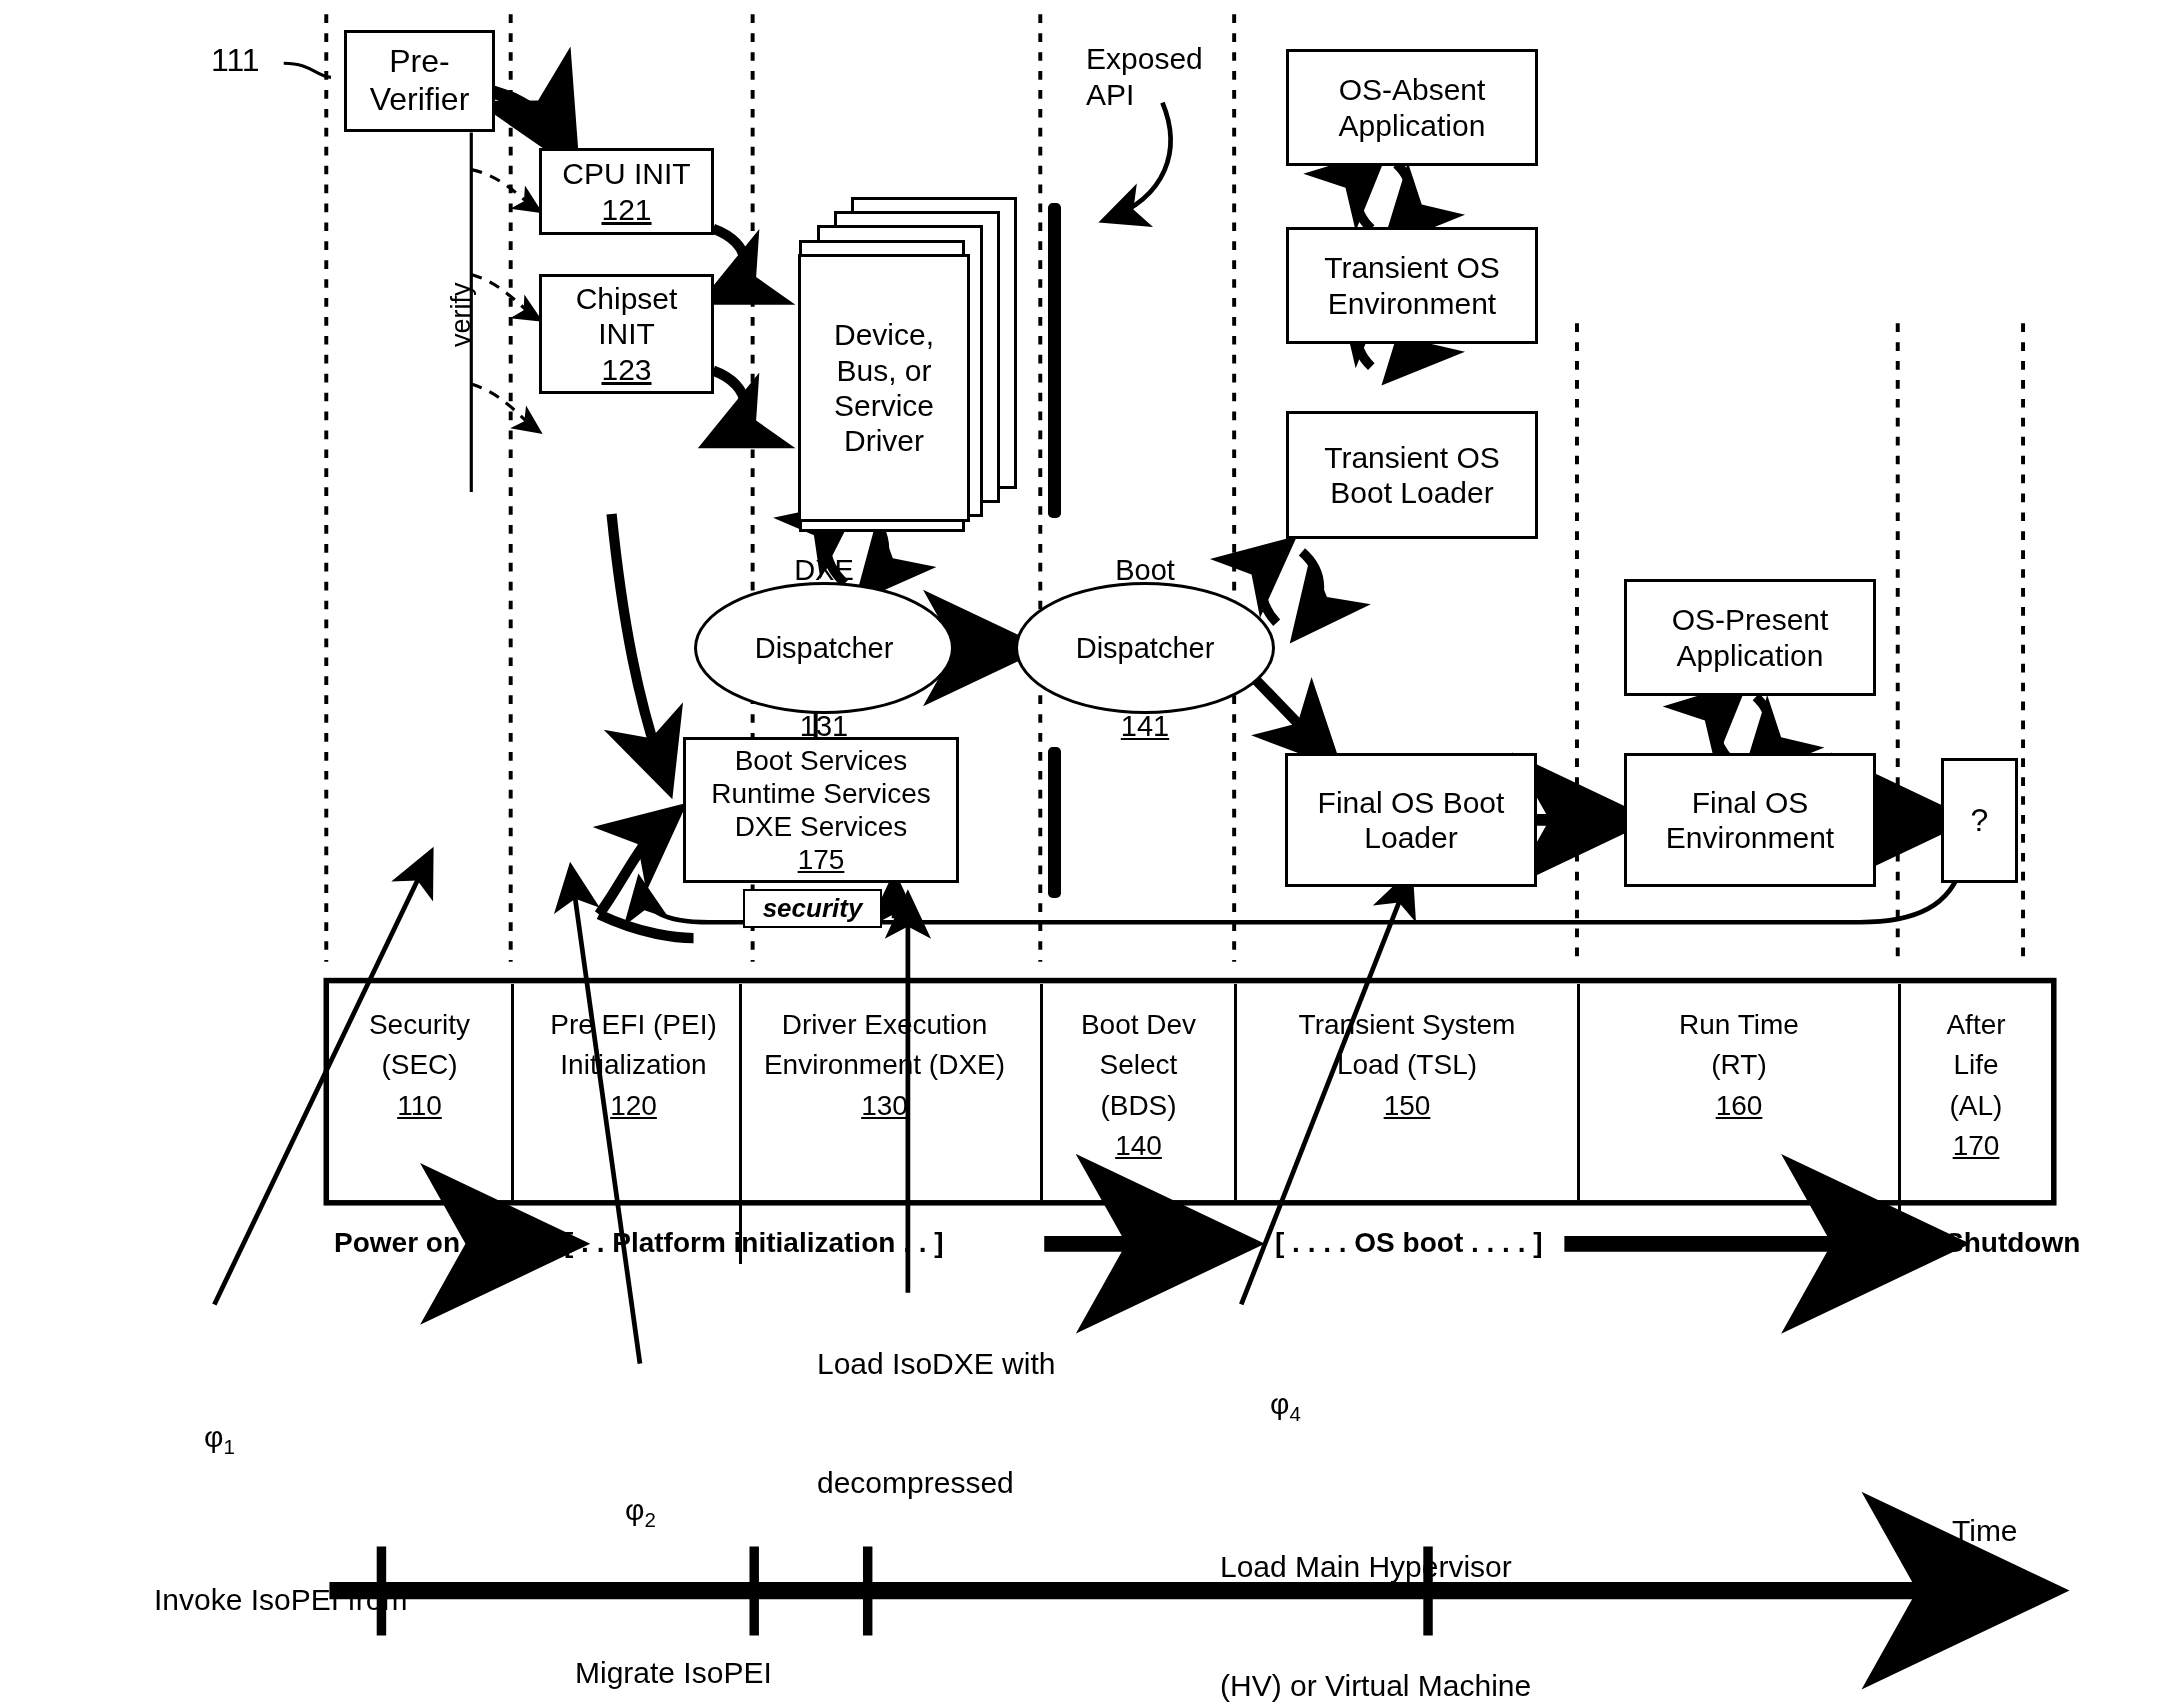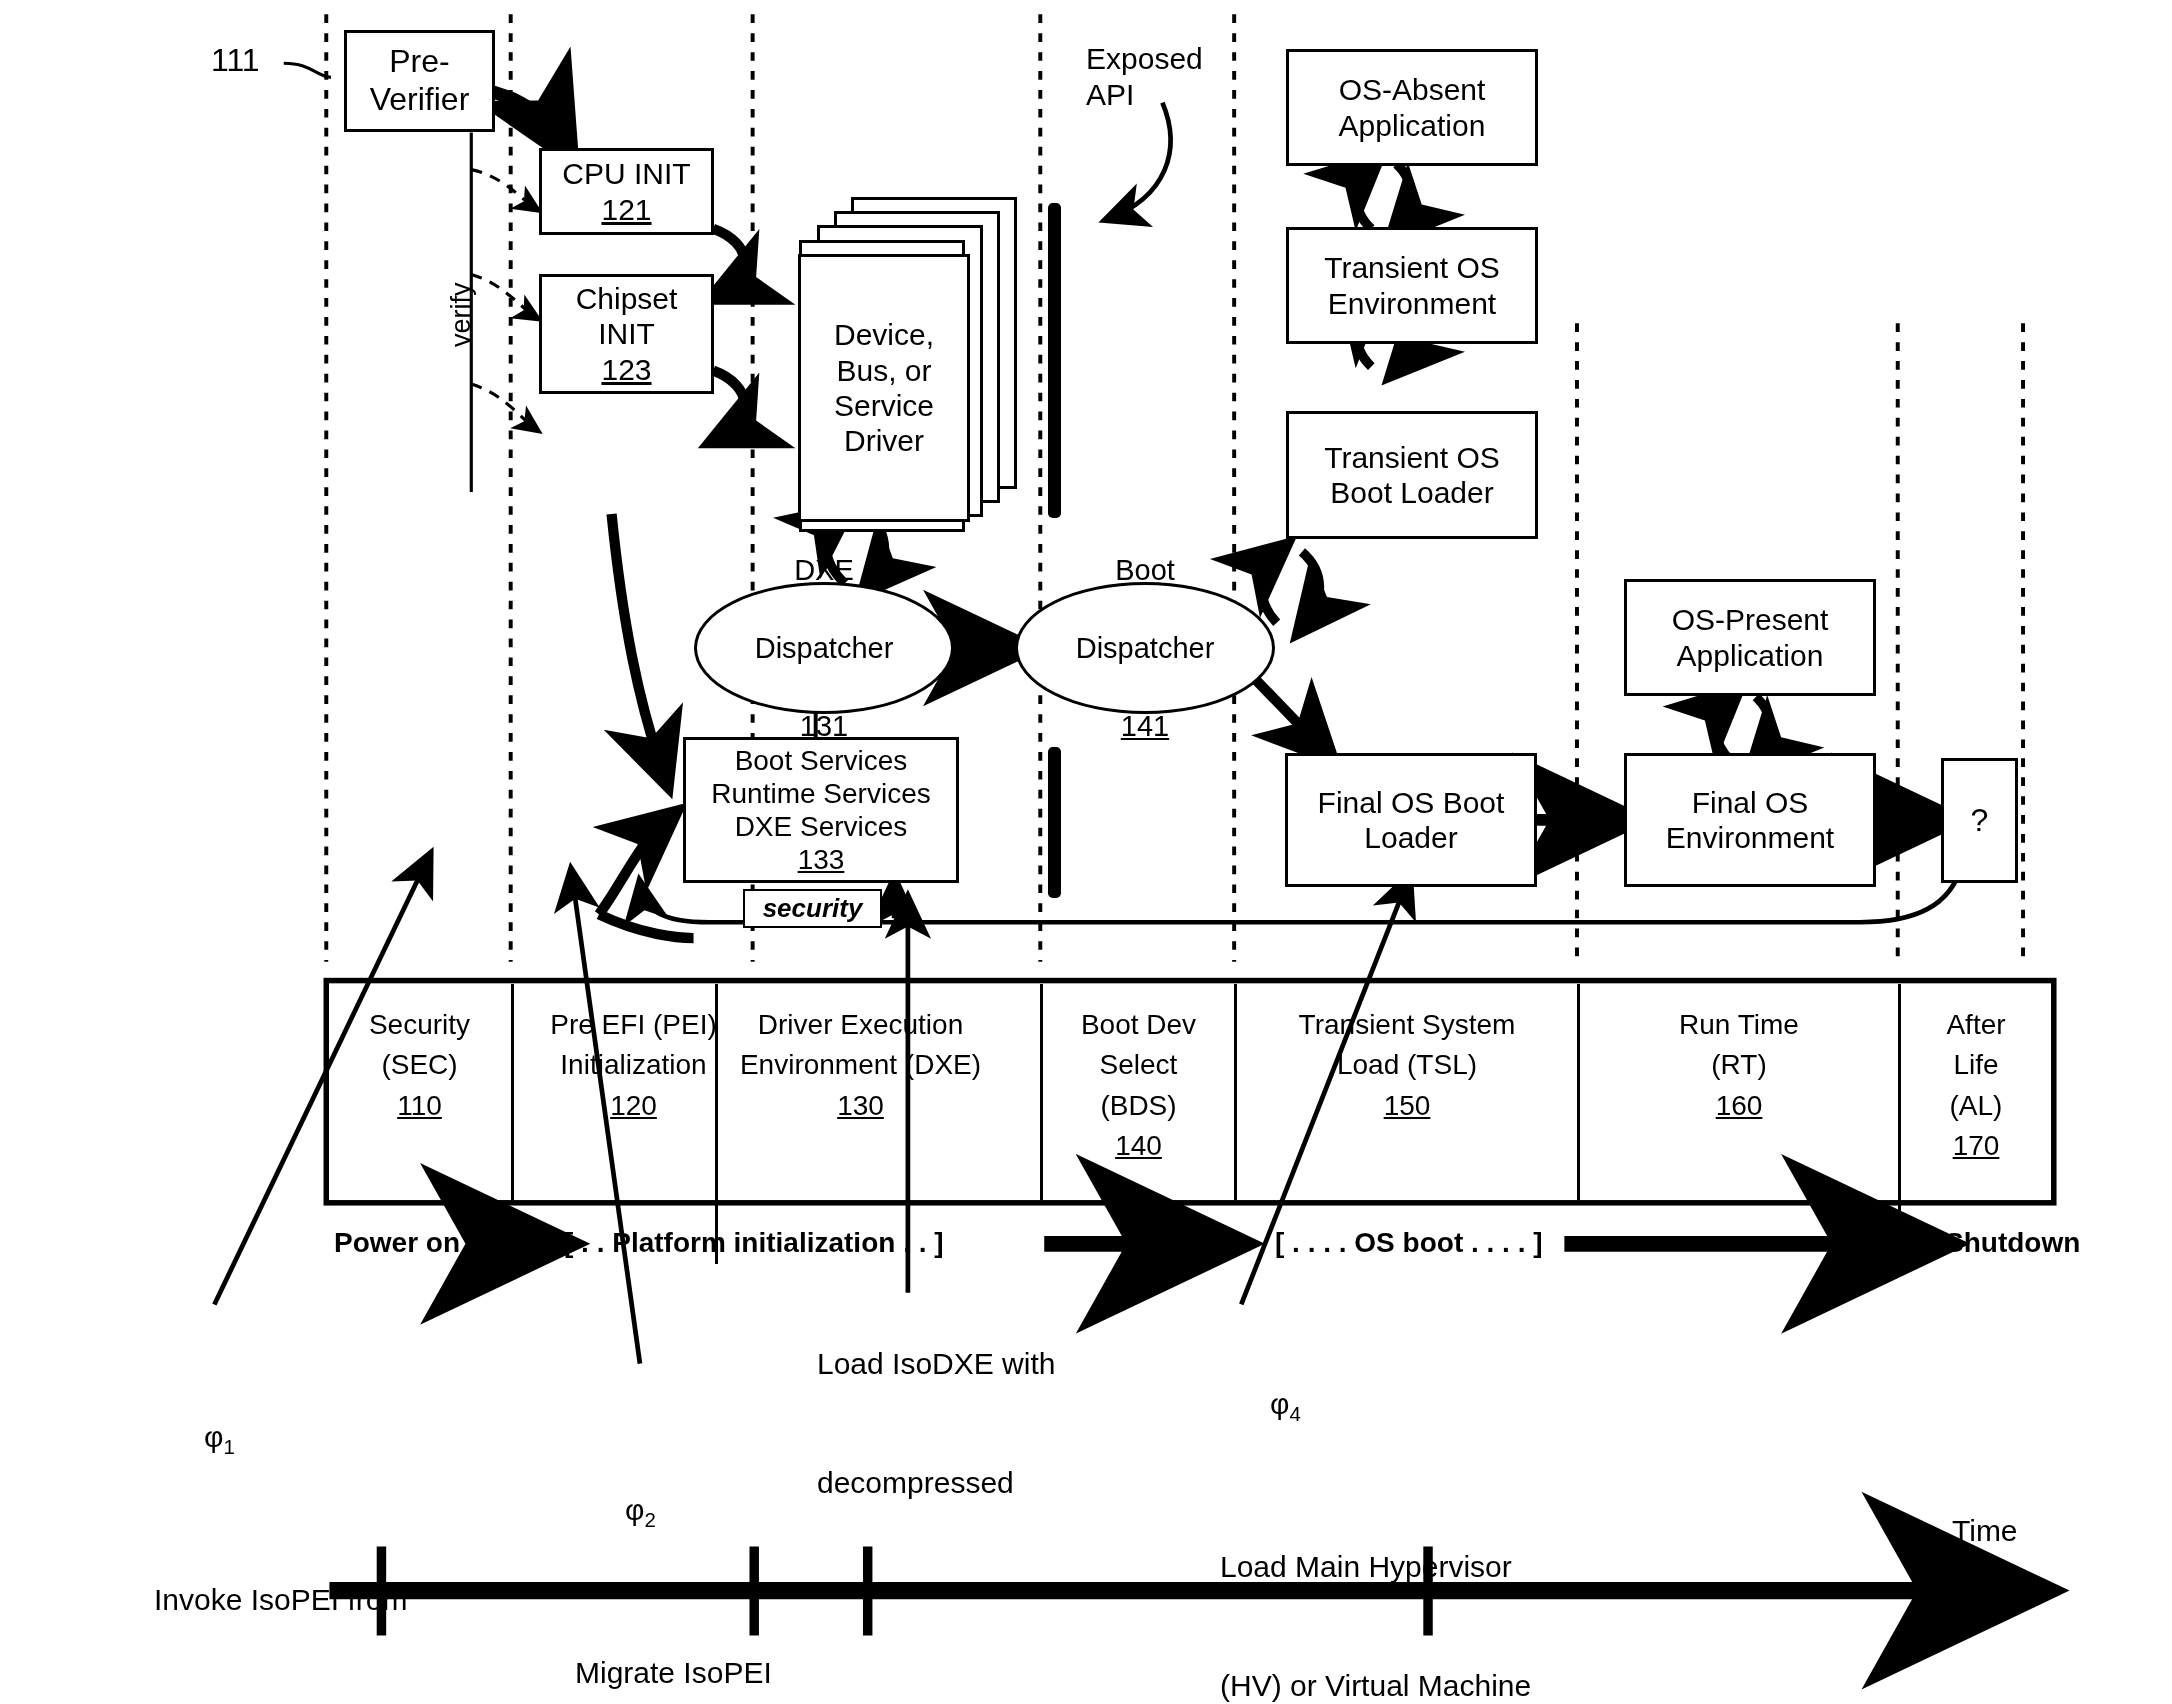--- a/index.html
+++ b/index.html
@@ -188,21 +188,21 @@
   <div class="ellipse" style="left:1015px;top:582px;width:260px;height:132px;font-size:29px;">
     <span class="ln">Boot</span>
     <span class="ln">Dispatcher</span>
     <span class="ln num">141</span>
   </div>
 
   <div class="box" style="left:683px;top:737px;width:276px;height:146px;font-size:28px;">
     <span class="ln">Boot Services</span>
     <span class="ln">Runtime Services</span>
     <span class="ln">DXE Services</span>
-    <span class="ln num">133</span>
+    <span class="ln num">175</span>
   </div>
 
   <div class="security-tag" style="left:743px;top:889px;width:139px;height:39px;font-size:26px;">security</div>
 
   <div class="box" style="left:1286px;top:49px;width:252px;height:117px;font-size:30px;">
     <span class="ln">OS-Absent</span>
     <span class="ln">Application</span>
   </div>
 
   <div class="box" style="left:1286px;top:227px;width:252px;height:117px;font-size:30px;">
@@ -237,21 +237,21 @@
   <div class="phasecell" style="left:329px;top:984px;width:181px;height:216px;font-size:28px;border-left:none;">
     <span class="ln">Security</span>
     <span class="ln">(SEC)</span>
     <span class="ln num">110</span>
   </div>
   <div class="phasecell" style="left:511px;top:984px;width:242px;height:216px;font-size:28px;">
     <span class="ln">Pre EFI (PEI)</span>
     <span class="ln">Initialization</span>
     <span class="ln num">120</span>
   </div>
-  <div class="phasecell" style="left:715px;top:984px;width:288px;height:280px;font-size:28px;">
+  <div class="phasecell" style="left:739px;top:984px;width:288px;height:280px;font-size:28px;">
     <span class="ln">Driver Execution</span>
     <span class="ln">Environment (DXE)</span>
     <span class="ln num">130</span>
   </div>
   <div class="phasecell" style="left:1040px;top:984px;width:194px;height:216px;font-size:28px;">
     <span class="ln">Boot Dev</span>
     <span class="ln">Select</span>
     <span class="ln">(BDS)</span>
     <span class="ln num">140</span>
   </div>

